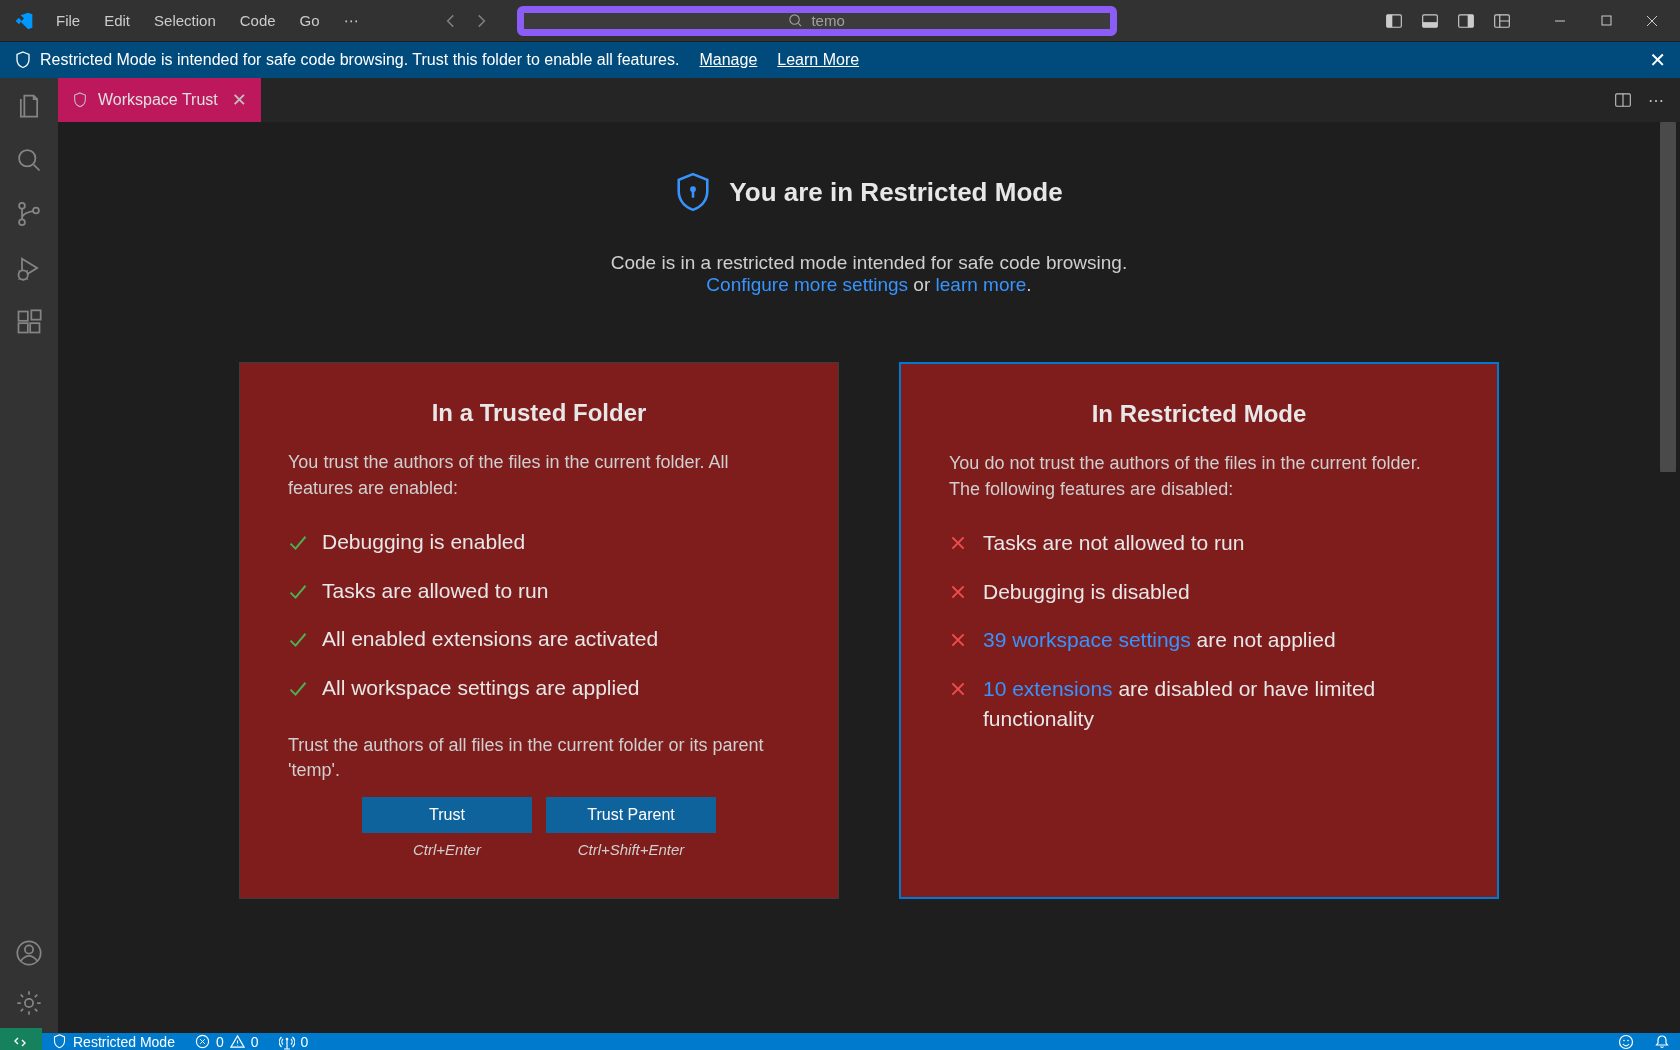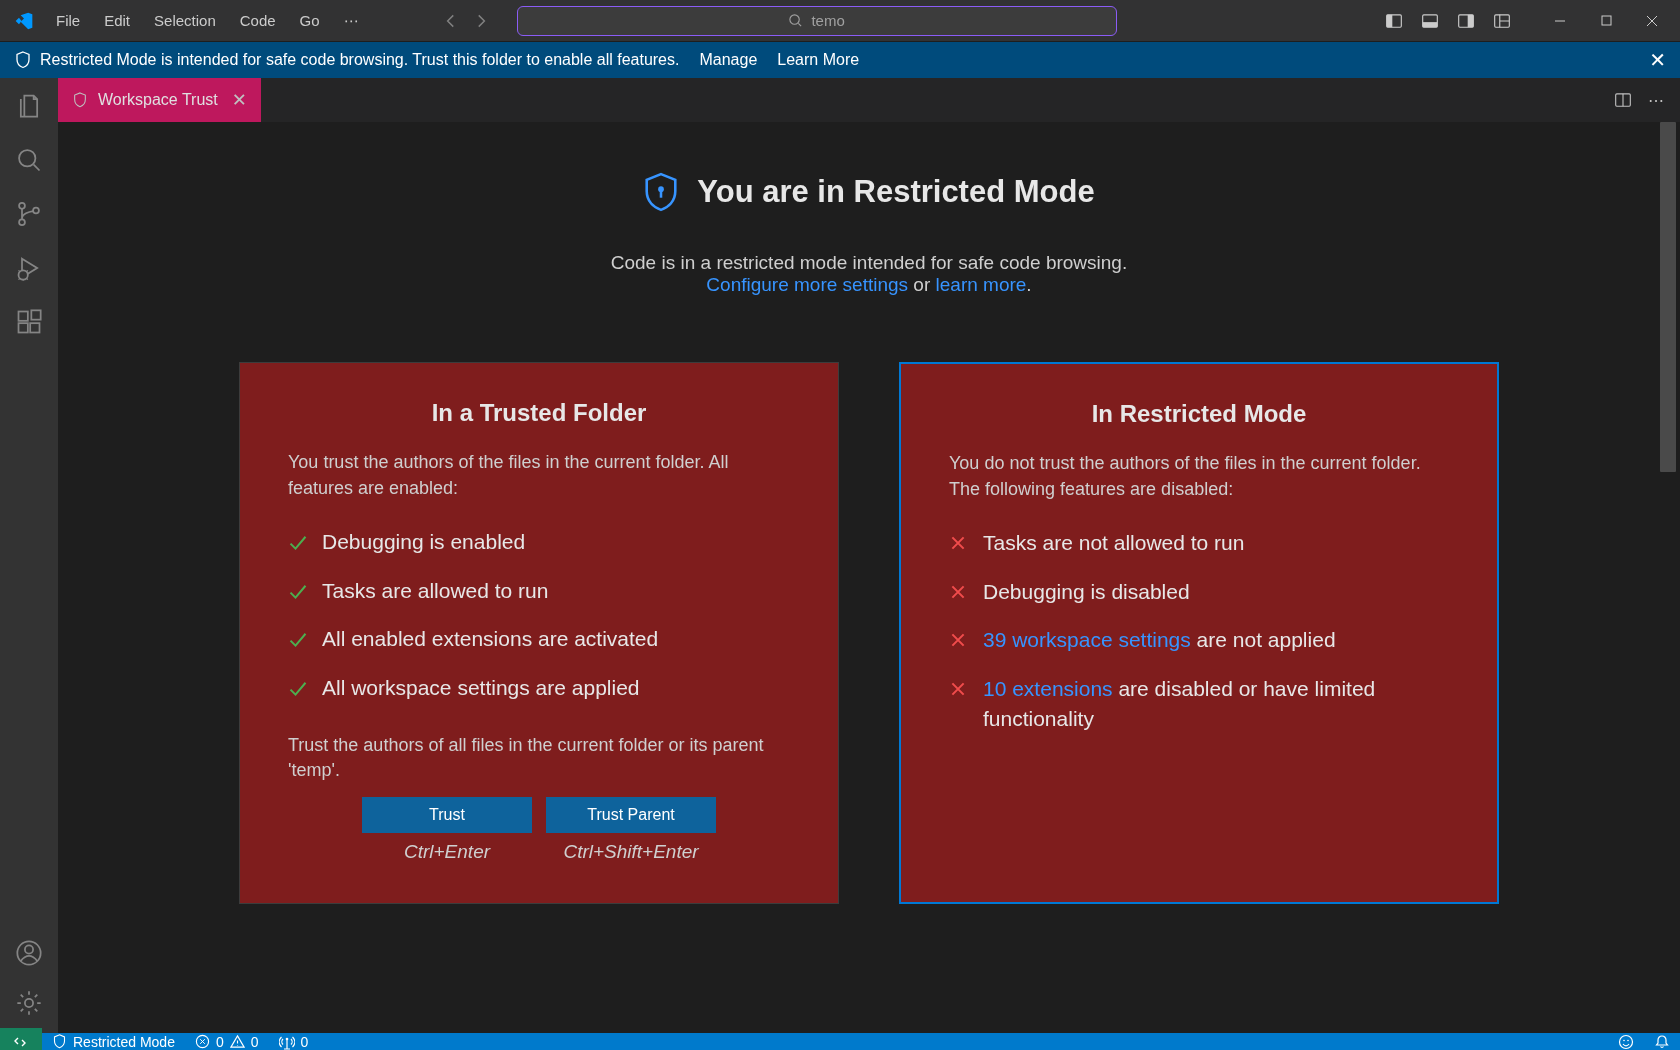--- a/index.html
+++ b/index.html
@@ -5,66 +5,66 @@
 * { margin:0; padding:0; box-sizing:border-box; font-family:"Segoe UI",-apple-system,sans-serif; }
 body { width:1680px; height:1050px; background:#1e1e1e; color:#cccccc; overflow:hidden; display:flex; flex-direction:column; }
 
 
 .titlebar { height:42px; background:#323233; display:flex; align-items:center; padding:0 8px; color:#cccccc; font-size:15px; border-bottom:1px solid #1e1e1e;}
 .titlebar .vs-logo { width:20px; height:20px; margin:0 12px 0 6px; }
 .menu-items { display:flex; gap:4px; }
 .menu-item { padding:4px 10px; cursor:pointer; border-radius:4px; }
 .nav-arrows { display:flex; gap:6px; margin-left:70px; margin-right:14px; }
 .nav-arrow { width:24px; height:24px; color:#808080; display:flex; align-items:center; justify-content:center; cursor:pointer; }
-.searchbox { flex:0 0 600px; height:30px; background:#3c3c3c; border:1px solid #8b5cf6; border-radius:6px; display:flex; align-items:center; justify-content:center; gap:8px; color:#a0a0a0; font-size:15px; margin-left:10px;}
+.searchbox { flex:0 0 600px; height:30px; background:#3c3c3c; border:7px solid #8b5cf6; border-radius:6px; display:flex; align-items:center; justify-content:center; gap:8px; color:#a0a0a0; font-size:15px; margin-left:10px;}
 .titlebar-right { margin-left:auto; display:flex; gap:10px; align-items:center;}
 .layout-icon, .win-control { width:24px; height:24px; color:#cccccc; display:flex; align-items:center; justify-content:center; cursor:pointer; }
 .layout-icons { display:flex; gap:12px; margin-right:24px; }
 .win-controls { display:flex; gap:22px; margin-right:8px;}
 
 
 .banner { height:36px; background:#004b7c; display:flex; align-items:center; padding:0 14px; color:#fff; font-size:16px; }
 .banner .shield-small { width:18px; height:18px; margin-right:8px; }
-.banner a { color:#fff; margin-left:20px; cursor:pointer;}
+.banner a { color:#fff; text-decoration:underline; margin-left:20px; cursor:pointer;}
 .banner .close { margin-left:auto; cursor:pointer; font-size:20px;}
 
 
 .main-row { flex:1; display:flex; min-height:0;}
 .activitybar { width:58px; background:#333333; display:flex; flex-direction:column; align-items:center; padding-top:12px; gap:22px; }
 .activitybar .ab-icon { width:32px; height:32px; color:#858585; display:flex; align-items:center; justify-content:center; cursor:pointer; }
 .activitybar .ab-bottom { margin-top:auto; display:flex; flex-direction:column; gap:18px; margin-bottom:14px; align-items:center;}
 
 .editor-area { flex:1; display:flex; flex-direction:column; background:#1e1e1e; position:relative;}
 .tabrow { height:44px; background:#252526; display:flex; align-items:center; }
 .tab { height:44px; background:#be185d; display:flex; align-items:center; padding:0 14px; gap:10px; font-size:16px; color:#e0e0e0; border-right:1px solid #252526;}
 .tab .tab-shield { width:16px; height:16px; }
 .tab .tab-close { color:#c0c0c0; font-size:18px; margin-left:4px; cursor:pointer;}
 .tabrow-right { margin-left:auto; display:flex; gap:16px; padding-right:16px; color:#c0c0c0;}
 
 .editor-content { flex:1; overflow:auto; padding:50px 130px 40px; position:relative;}
 .hero { text-align:center; margin-bottom:36px;}
-.hero-title { font-size:31px; font-weight:600; color:#e7e7e7; display:inline-flex; align-items:center; gap:18px;}
+.hero-title { font-size:26px; font-weight:600; color:#e7e7e7; display:inline-flex; align-items:center; gap:18px;}
 .hero-shield-big { width:36px; height:40px; }
 .hero-sub { margin-top:36px; font-size:19px; color:#cfcfcf;}
 .hero-sub a { color:#3794ff; text-decoration:none; cursor:pointer;}
 
 .cards { display:flex; gap:60px; margin-top:66px; justify-content:center;}
 .card { width:600px; border:1px solid #3c3c3c; padding:36px 48px 40px; background:#7f1d1d;}
 .card.active { border:2px solid #0078d4;}
 .card h2 { text-align:center; font-size:24px; font-weight:600; color:#e7e7e7; margin-bottom:22px;}
 .card p.desc { font-size:18px; color:#cfcfcf; line-height:1.45; margin-bottom:26px;}
 .feat-list { list-style:none; display:flex; flex-direction:column; gap:18px; margin-bottom:30px;}
 .feat-list li { display:flex; align-items:flex-start; gap:14px; font-size:21px; color:#e7e7e7; line-height:1.45;}
 .feat-list .ic { width:20px; height:20px; flex-shrink:0; margin-top:6px;}
 .feat-list a { color:#3794ff; text-decoration:none; cursor:pointer;}
 .card p.footer-note { font-size:18px; color:#cfcfcf; line-height:1.4; margin-bottom:14px;}
 .btnrow { display:flex; gap:14px; justify-content:center;}
 .btncol { display:flex; flex-direction:column; align-items:center; gap:8px;}
 .pri-btn { width:170px; height:36px; background:#0e639c; color:#fff; border:none; font-size:16px; cursor:pointer; display:flex; align-items:center; justify-content:center;}
-.kbd-hint { font-style:italic; font-size:19px; color:#cfcfcf;}
+.kbd-hint { font-style:italic; font-size:15px; color:#cfcfcf;}
 
 .editor-scrollbar { position:absolute; right:4px; top:0; width:16px; height:100%; }
 .editor-scrollbar .thumb { position:absolute; top:0; width:16px; height:350px; background:#4a4a4a; border-radius:1px;}
 
 
 .statusbar { height:17px; background:#007acc; display:flex; align-items:center; font-size:14px; color:#fff;}
 .statusbar .remote { width:42px; height:28px; background:#16825d; display:flex; align-items:center; justify-content:center;}
 .status-item { display:flex; align-items:center; gap:6px; padding:0 10px; height:100%; cursor:pointer;}
 .statusbar-right { margin-left:auto; display:flex; }
 .statusbar-right .status-item { padding:0 10px;}

